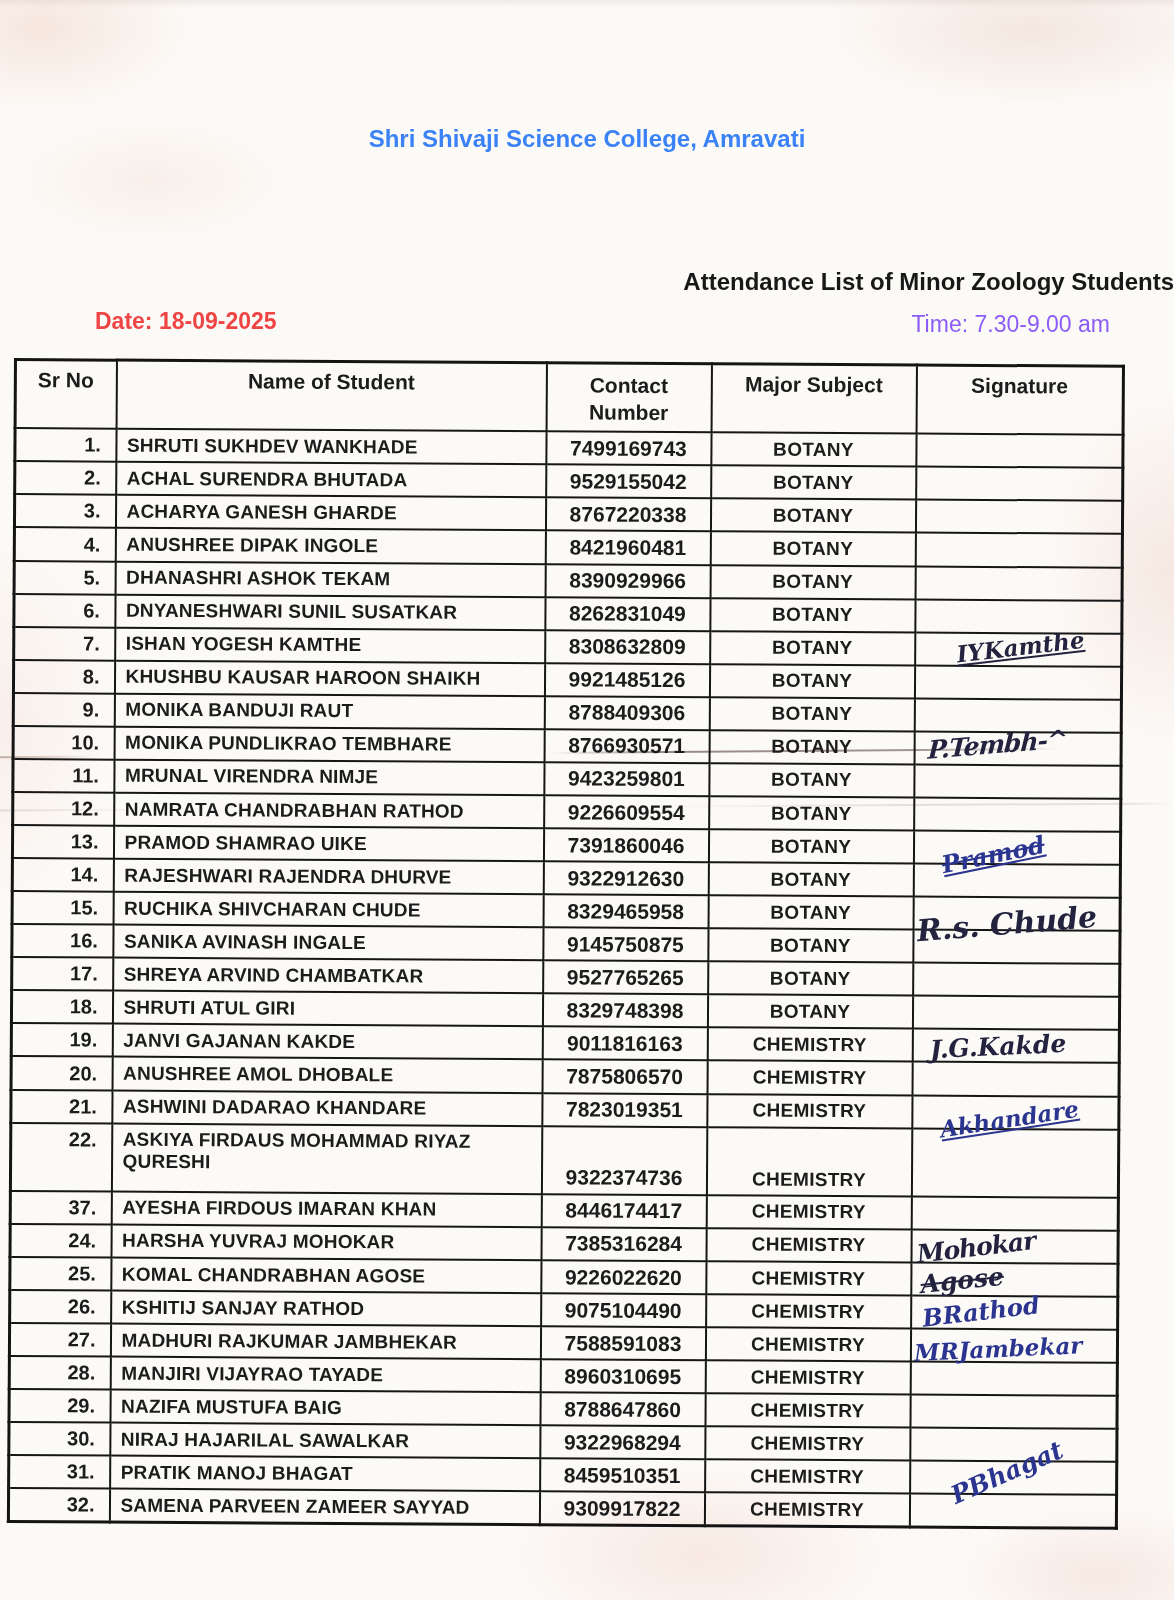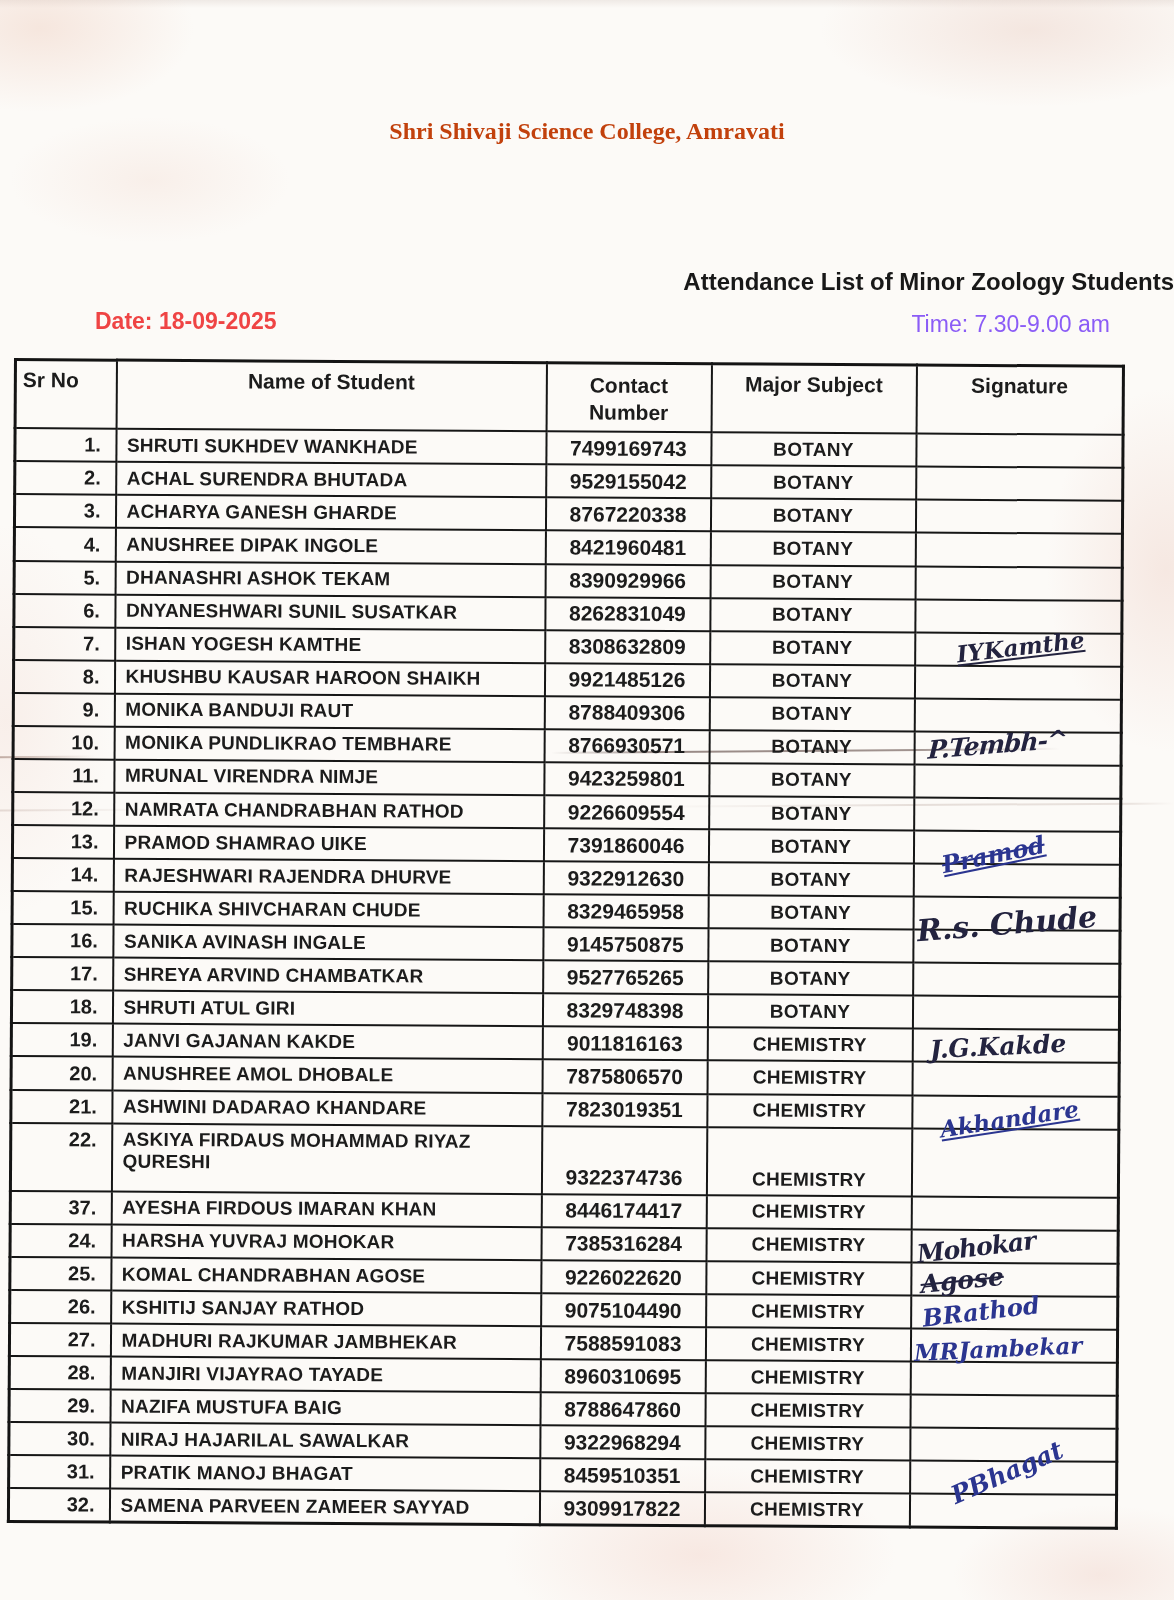--- a/index.html
+++ b/index.html
@@ -31,21 +31,21 @@
       rgba(110,70,55,.40) 0%, rgba(110,70,55,0) 9%, rgba(110,70,55,0) 52%,
       rgba(70,45,40,.55) 62%, rgba(70,45,40,.50) 86%, rgba(110,70,55,0) 100%);
   }
   .crease-2 {
     left: 0; top: 806px; width: 1174px; transform: rotate(-0.35deg); opacity: .45;
     background: linear-gradient(90deg,
       rgba(110,70,55,.35) 0%, rgba(110,70,55,0) 14%, rgba(110,70,55,0) 55%,
       rgba(110,70,55,.35) 78%, rgba(110,70,55,.30) 96%, rgba(110,70,55,0) 100%);
   }
 
-  .doc-header { position: absolute; top: 112px; left: 0; width: 100%; text-align: center; color: #c2410c; font-family: Liberation Serif, serif; }
+  .doc-header { position: absolute; top: 120px; left: 0; width: 100%; text-align: center; color: #3b82f6; }
   .doc-header .hline { font-size: 24px; font-weight: bold; line-height: 38px; }
   .doc-subtitle {
     position: absolute; top: 268px; left: 0; width: 100%;
     text-align: right; font-size: 24px; font-weight: bold; color: #181818;
   }
   .date-label { position: absolute; top: 308px; left: 95px;  font-size: 23px; font-weight: bold; color: #ef4444; }
   .time-label { position: absolute; top: 311px; right: 64px; font-size: 23px; font-weight: normal; color: #8b5cf6; }
 
   .sheet { position: absolute; top: 358px; left: 14px; transform: rotate(0.35deg); transform-origin: 0 0; }
   table.att {
@@ -57,21 +57,21 @@
   table.att col.c-name { width: 430px; }
   table.att col.c-con  { width: 165px; }
   table.att col.c-sub  { width: 205px; }
   table.att col.c-sig  { width: 207px; }
 
   table.att th, table.att td { border: 2px solid #161616; color: #1c1c1c; }
   table.att { border: 3px solid #141414; }
 
   tr.head-row { height: 64px; }
   tr.head-row th { vertical-align: top; padding-top: 7px; font-size: 21px; font-weight: bold; text-align: center; }
-  tr.head-row th.th-sr { text-align: left; padding-left: 6px; }
+  tr.head-row th.th-sr { text-align: left; padding-left: 21px; }
   tr.head-row th.th-con { line-height: 27px; }
 
   td.sr   { text-align: right; padding-right: 14px; font-size: 20px; font-weight: 600; }
   td.name { text-align: left; padding-left: 10px; padding-right: 4px; font-size: 19px; font-weight: 600; letter-spacing: .2px; }
   td.con  { text-align: center; font-size: 21px; font-weight: 600; }
   td.sub  { text-align: center; font-size: 19px; font-weight: 600; letter-spacing: .3px; }
   td.sig  { position: relative; overflow: visible; }
 
   tr.row { height: 31px; }
   tr.row-tall { height: 64px; }

